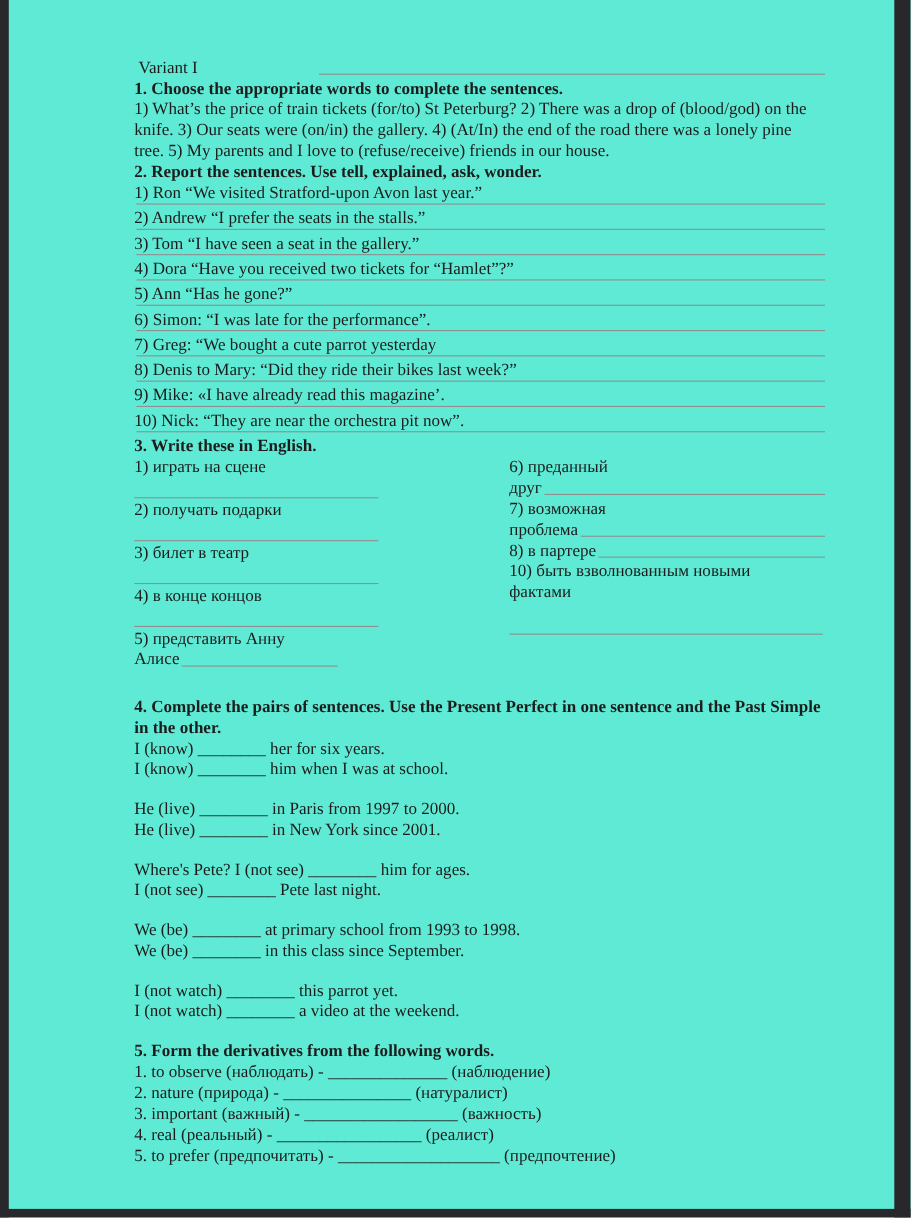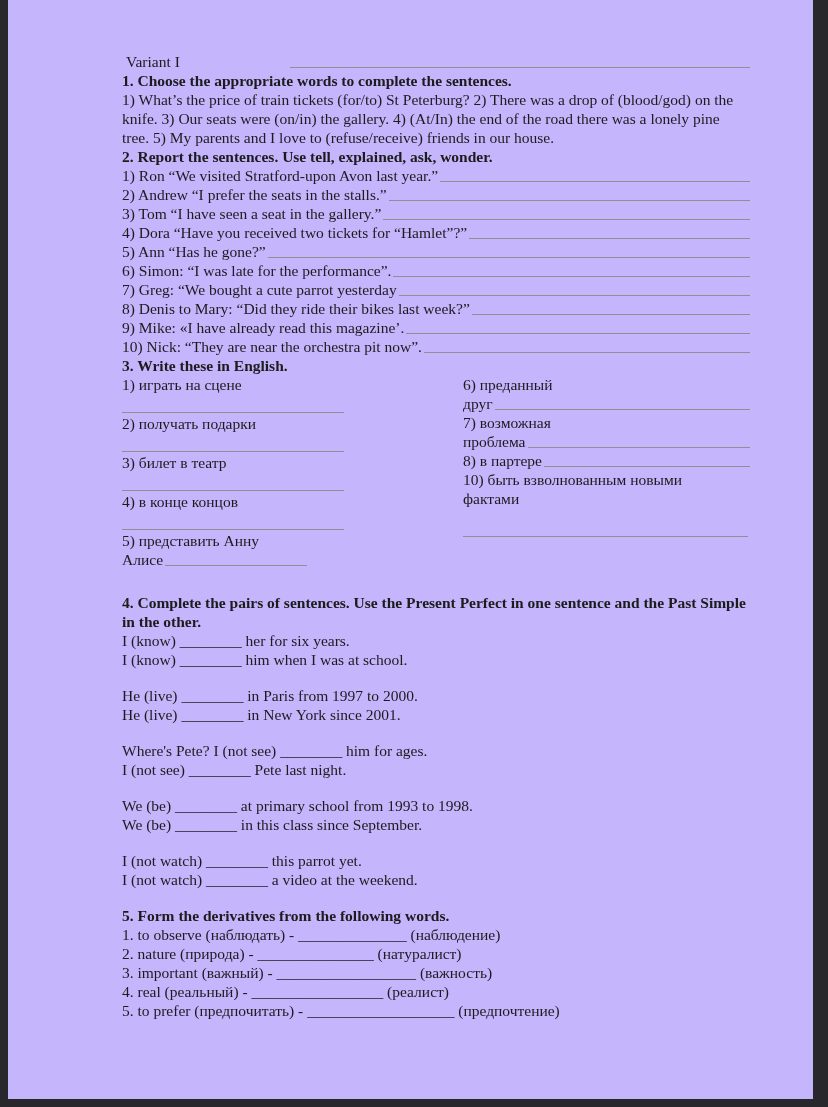--- a/index.html
+++ b/index.html
@@ -1,40 +1,40 @@
 <!DOCTYPE html>
 <html><head>
 <meta charset="utf-8">
 <style>
   html,body { margin:0; padding:0; background:#ffffff; }
   .sheet {
     position:relative;
     width:828px; height:1107px;
-    background:#c4b5fd;
+    background:#5eead4;
     font-family:"Liberation Serif","DejaVu Serif",serif;
     font-size:15.5px;
     line-height:19px;
     color:#1c1c1c;
     overflow:hidden;
   }
   .edge { position:absolute; background:#28282c; }
   .edge-left   { left:0; top:0; width:8px;  height:1107px; }
   .edge-right  { right:0; top:0; width:15px; height:1107px; }
   .edge-bottom { left:0; bottom:0; width:828px; height:8px; }
 
   .content { position:absolute; left:122px; top:52px; width:628px; }
 
   p { margin:0; }
   .bold { font-weight:bold; }
 
   .headrow { display:flex; }
   .headrow .variant { padding-left:4px; white-space:nowrap; }
   .headrow .fill { margin-left:110px; }
 
-  .fillrow { display:flex; }
+  .fillrow { display:flex;flex-direction:column; }
   .fillrow .txt { white-space:nowrap; }
   .fill {
     flex:1 1 auto;
     border-bottom:1px solid #8f8f8f;
     margin-bottom:3px;
     margin-left:2px;
     min-width:10px;
   }
   .fill.short9 { margin-right:8px; }
 

